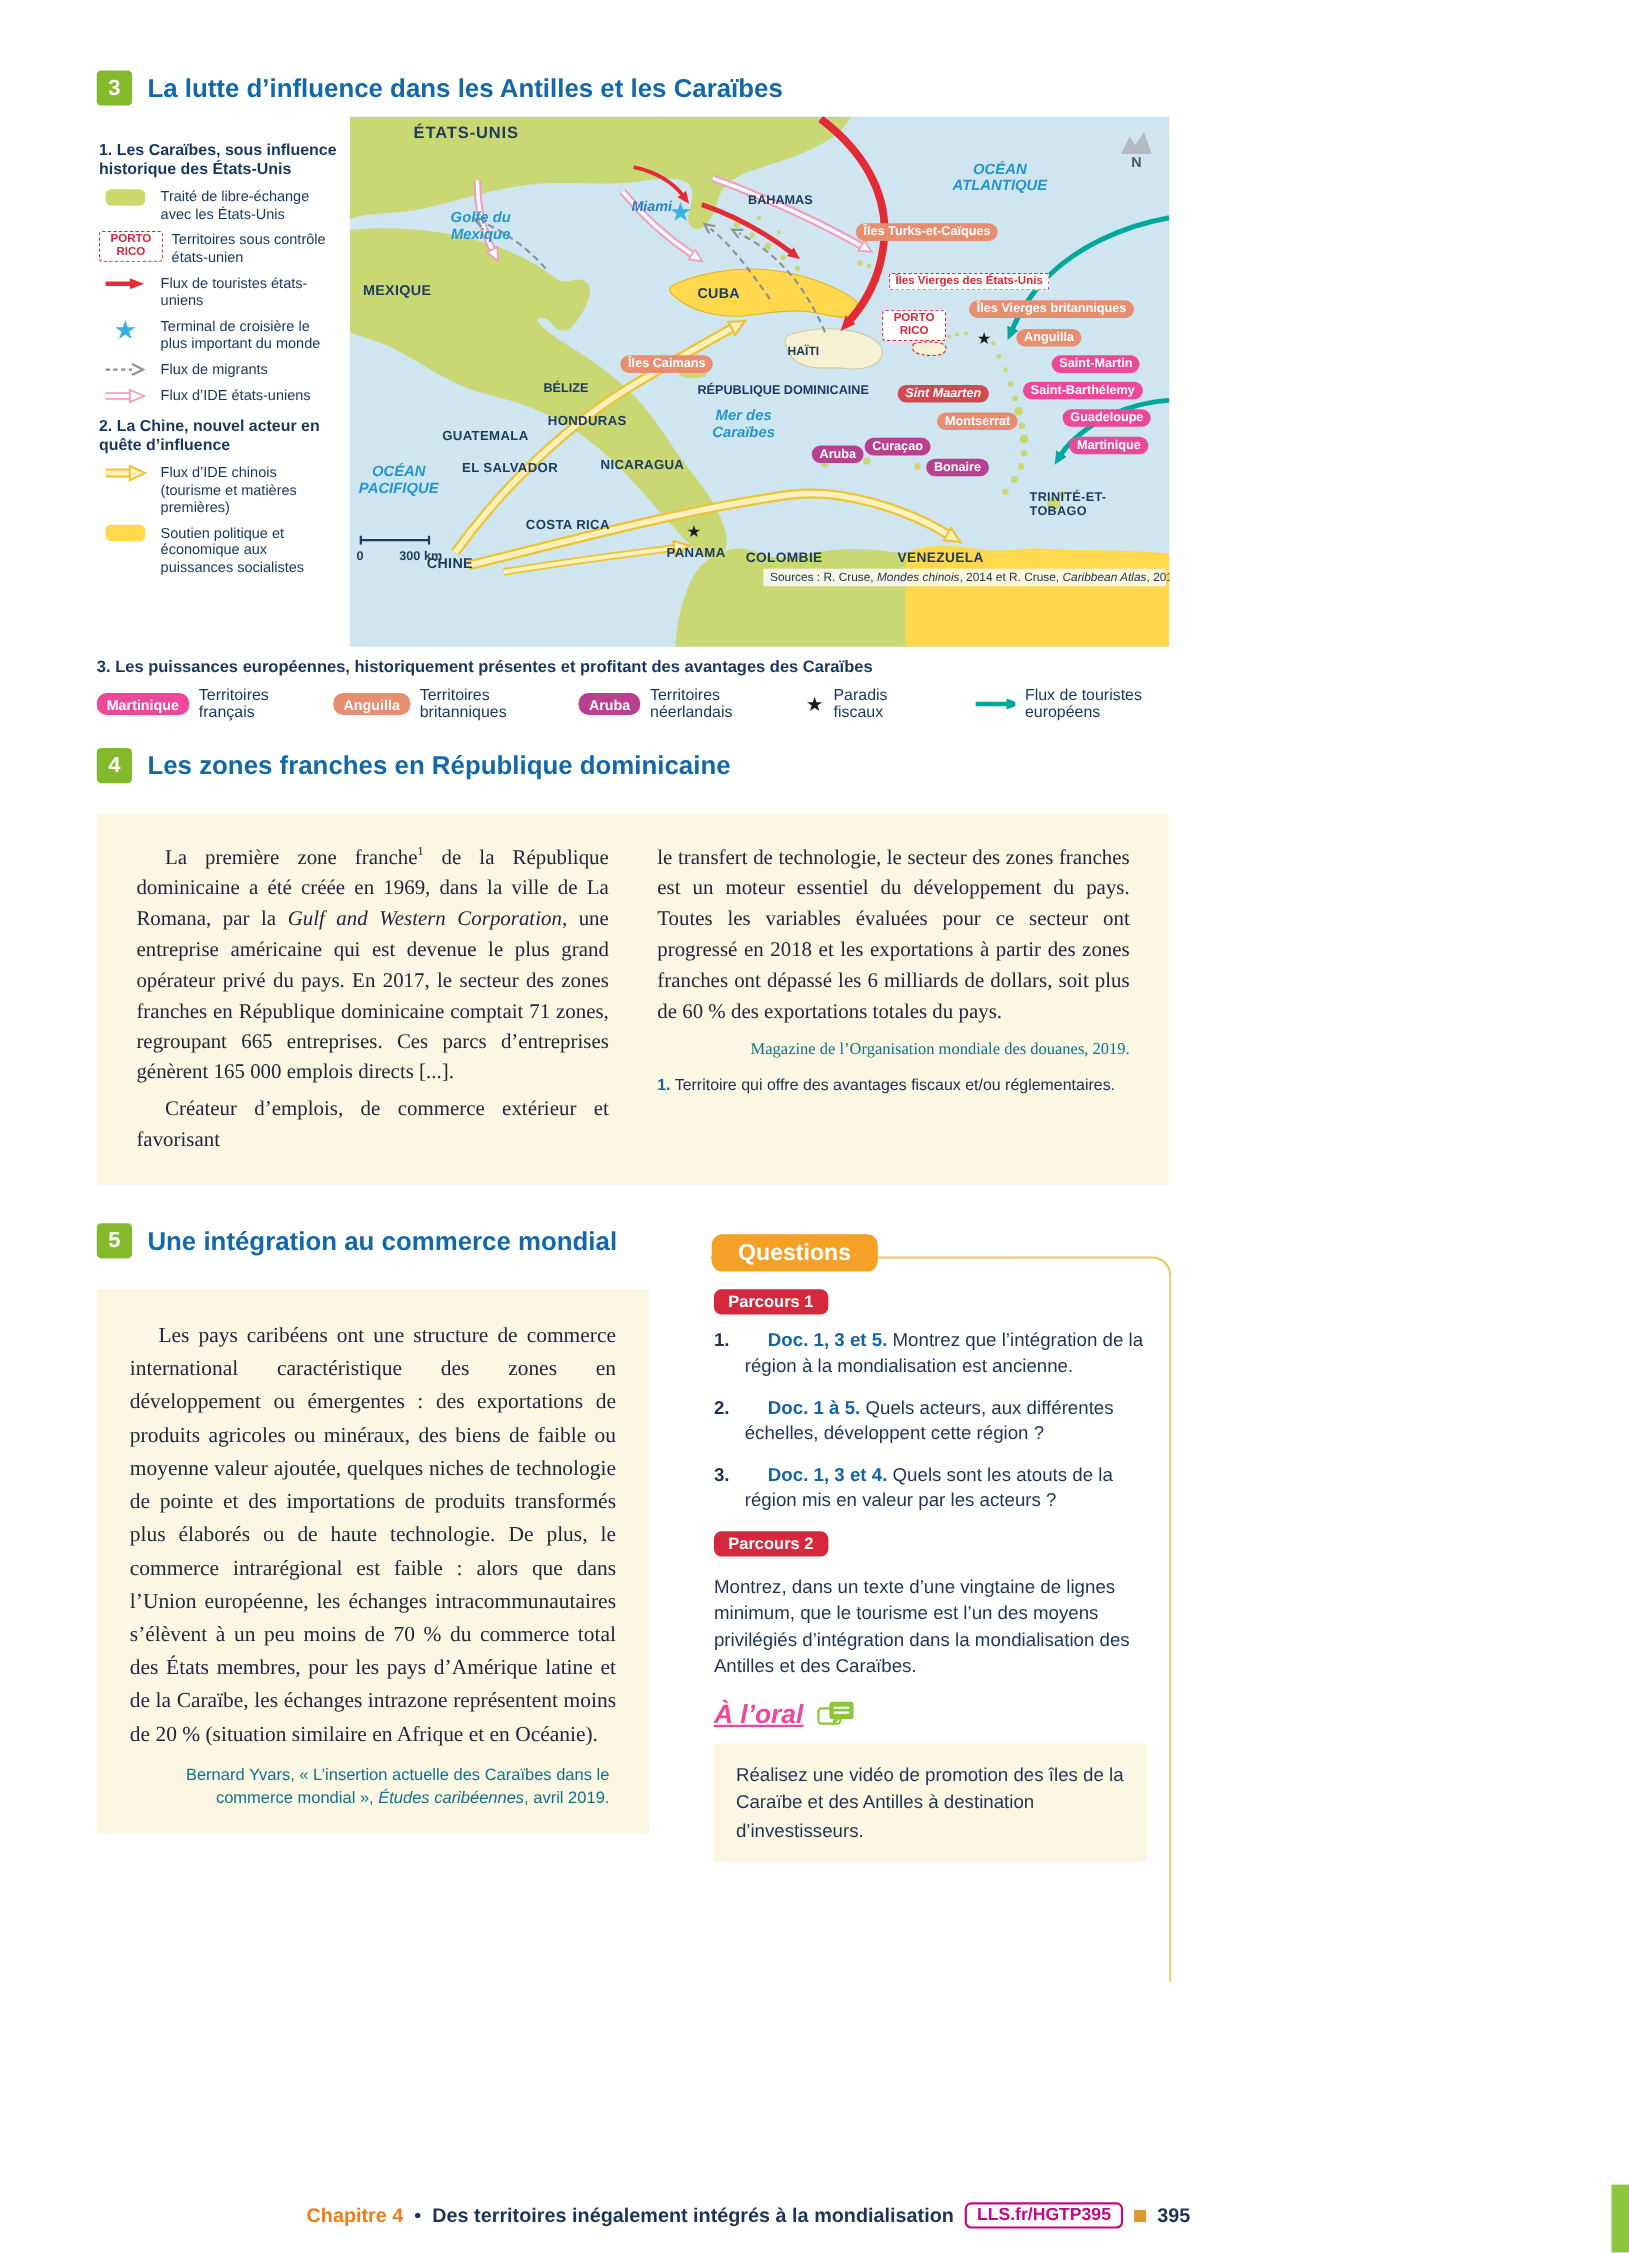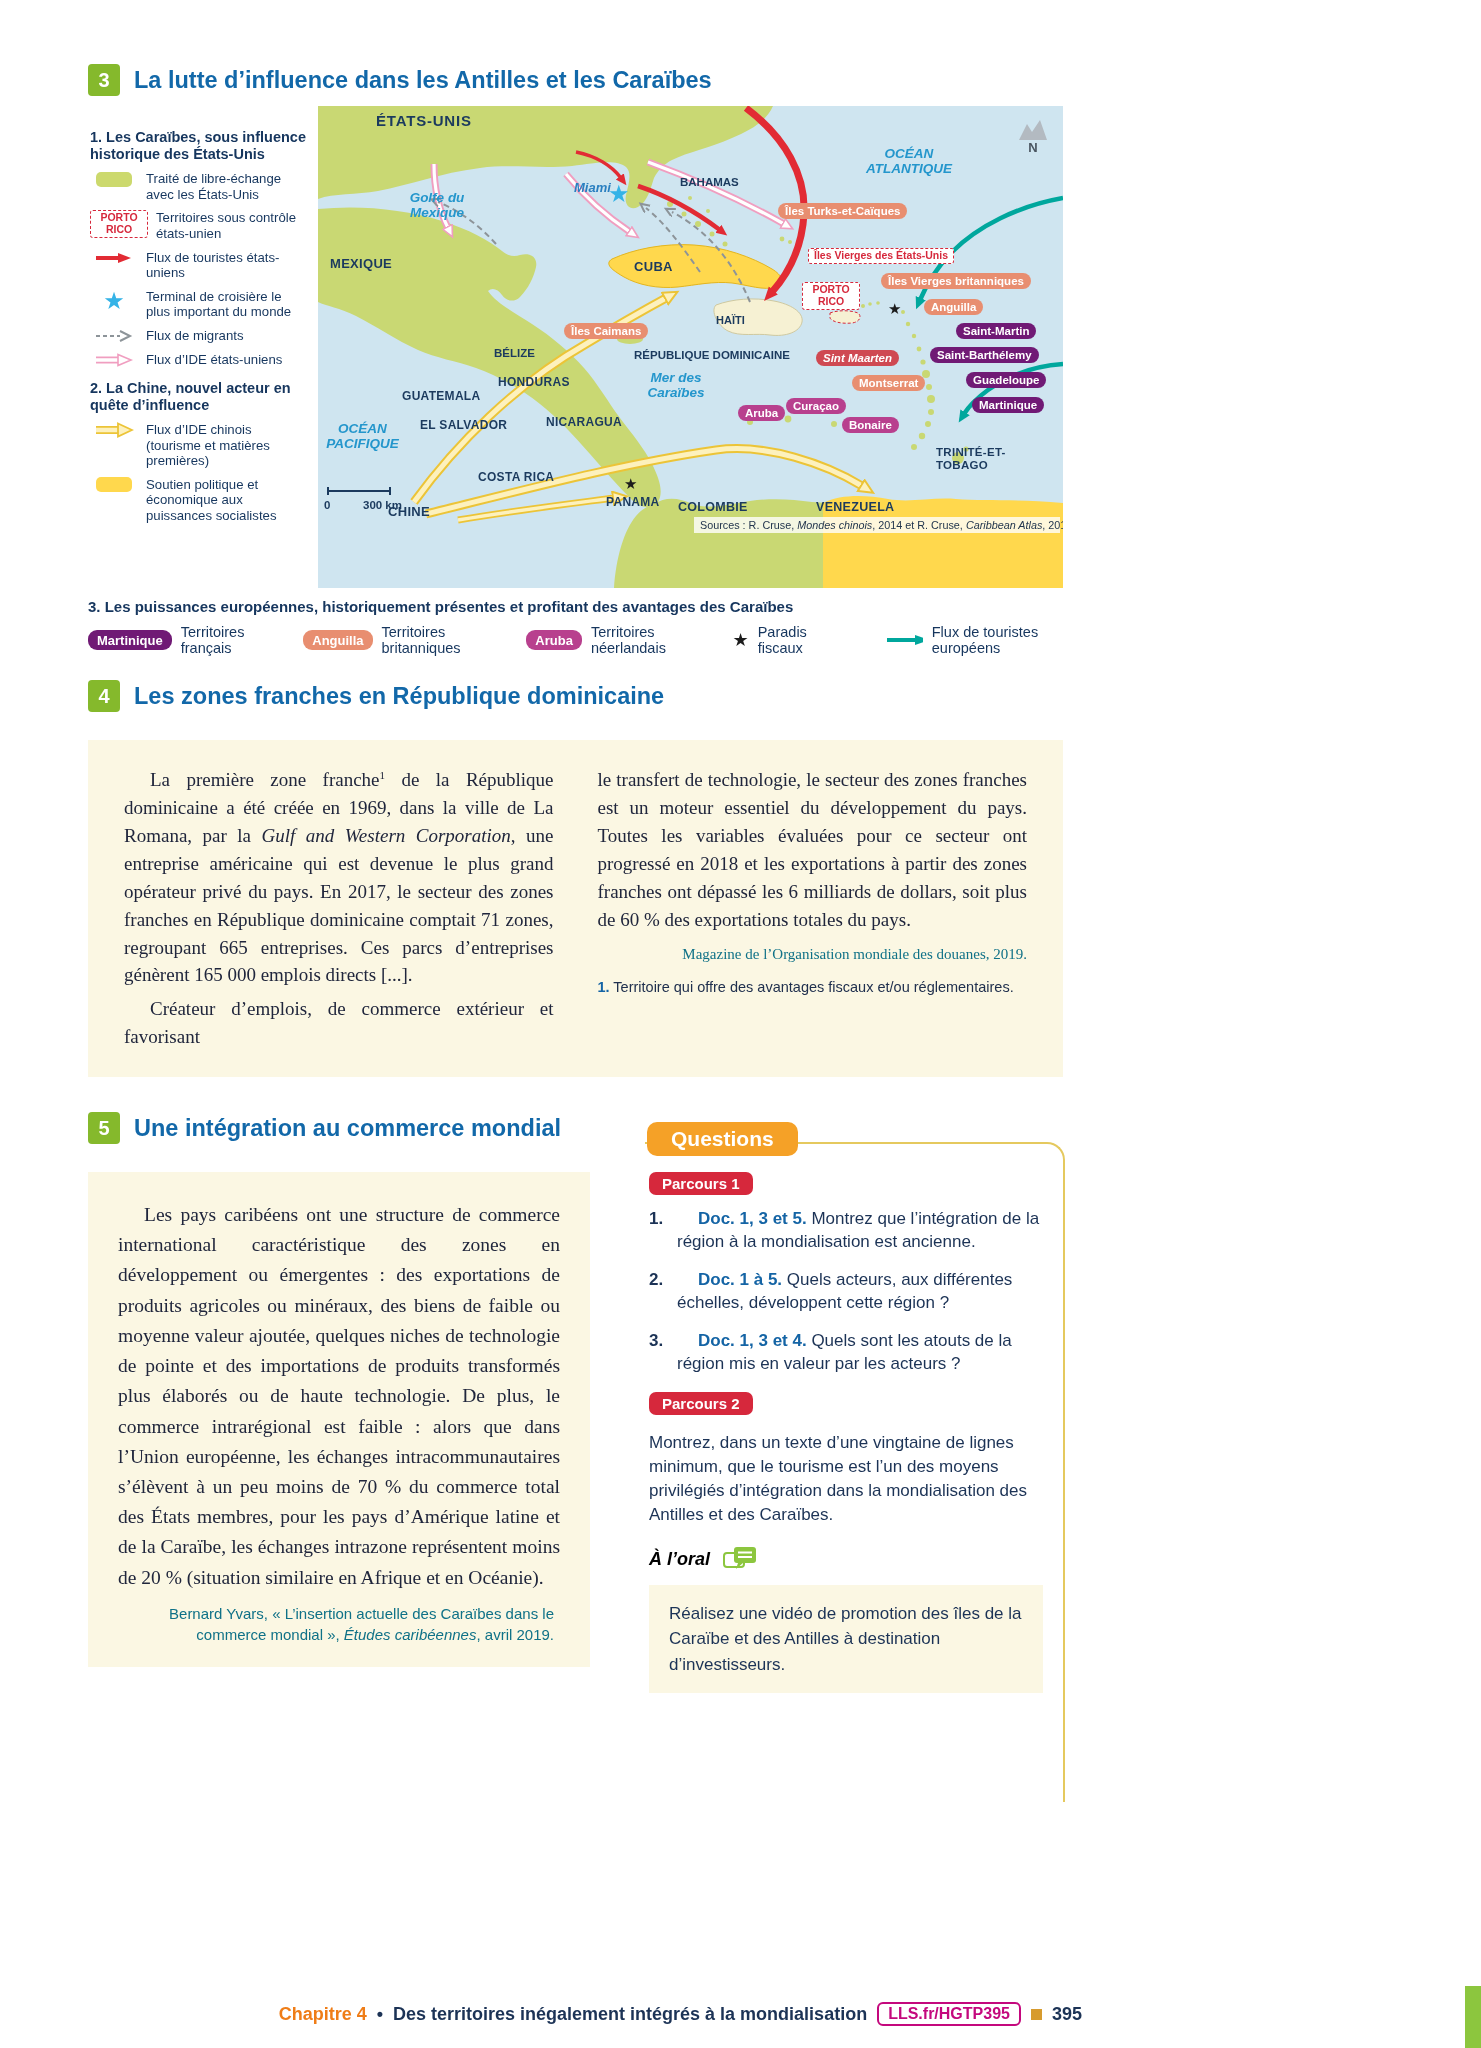--- a/index.html
+++ b/index.html
@@ -25,21 +25,21 @@
   .map-svg{position:absolute;left:0;top:0;}
 
   
   .ml{position:absolute;white-space:nowrap;color:#1b3a5e;}
   .lbl-country{font-size:13px;font-weight:bold;letter-spacing:.3px;}
   .lbl-sm{font-size:11.5px;font-weight:bold;}
   .lbl-water{font-style:italic;color:#2496cc;font-size:13.5px;font-weight:bold;text-align:center;
              line-height:1.12;white-space:normal;}
   .lbl-city{font-style:italic;color:#2a7fc0;font-size:13px;font-weight:bold;}
   .badge{color:#fff;font-size:11.5px;font-weight:bold;padding:2px 7px;border-radius:9px;white-space:nowrap;}
-  .badge-b{background:#701a75;}
+  .badge-b{background:#ec4899;}
   .badge-s{background:#e88e70;}
   .badge-p{background:#b8408e;}
   .badge-r{background:#cf4952;font-style:italic;}
   .box-red{background:#fff;border:1.6px dashed #d6283c;color:#d6283c;font-weight:bold;font-size:10.5px;
            padding:1px 5px;border-radius:3px;text-align:center;line-height:1.12;}
   .box-red.wrap{white-space:normal;width:46px;}
   .star-blue{color:#35b3e7;font-size:24px;line-height:1;}
   .star-black{color:#1c1c1c;font-size:15px;line-height:1;}
   .map-sources{position:absolute;left:376px;top:411px;width:366px;background:rgba(255,255,255,.8);
                font-size:10.8px;color:#23364e;padding:2px 6px;box-sizing:border-box;white-space:nowrap;}
@@ -75,21 +75,21 @@
              border-radius:0 18px 0 0;box-sizing:border-box;padding:26px 20px 0 4px;}
   .q-tab{position:absolute;top:-22px;left:2px;background:#f5a127;color:#fff;font-weight:bold;
          font-size:21px;padding:5px 24px;border-radius:10px;}
   .parcours{display:inline-block;background:#d6283c;color:#fff;font-weight:bold;font-size:15px;
             padding:3px 13px;border-radius:7px;margin:2px 0 12px;}
   .q-item{display:flex;gap:8px;margin-bottom:14px;font-size:17px;color:#1c3356;line-height:1.38;}
   .q-num{font-weight:bold;min-width:20px;color:#1c3356;}
   .q-docs{color:#1464a5;font-weight:bold;margin-left:21px;}
   .q-par2{font-size:17px;color:#1c3356;line-height:1.42;margin:4px 0 18px;}
   .oral-head{display:flex;align-items:center;gap:12px;margin:14px 0 12px;}
-  .oral-label{color:#000000;font-weight:bold;font-style:italic;font-size:18px;}
+  .oral-label{color:#ec4899;font-weight:bold;font-style:italic;font-size:24px;text-decoration:underline;}
   .oral-box{background:#fbf7e3;padding:16px 20px;font-size:17px;color:#1c3356;line-height:1.48;}
 
   
   #footer{position:absolute;left:0;top:2002px;width:1082px;display:flex;justify-content:flex-end;
           align-items:center;gap:10px;font-size:18px;}
   .f-chap{color:#ef7d17;font-weight:bold;}
   .f-title{color:#1c3356;font-weight:bold;}
   .f-link{border:2px solid #c4087d;color:#c4087d;font-weight:bold;border-radius:6px;
           padding:1px 9px;font-size:16px;}
   .f-square{width:11px;height:11px;background:#d79b2e;}

